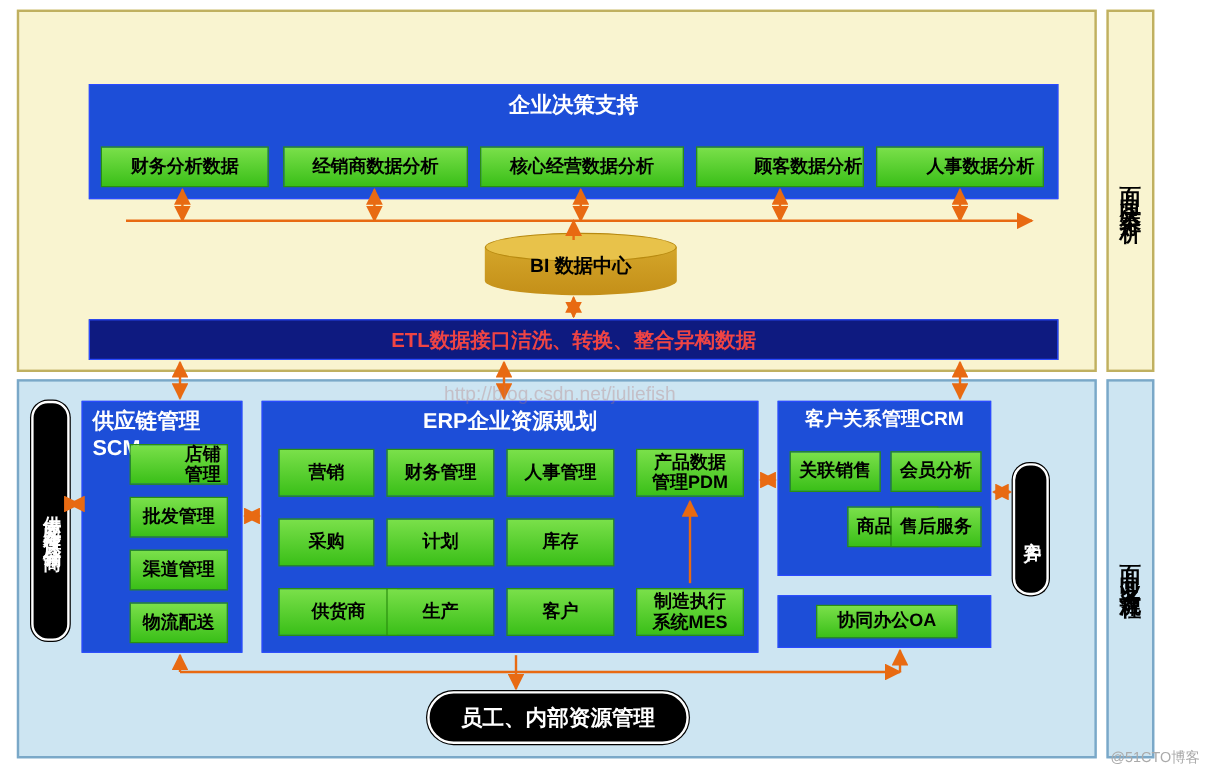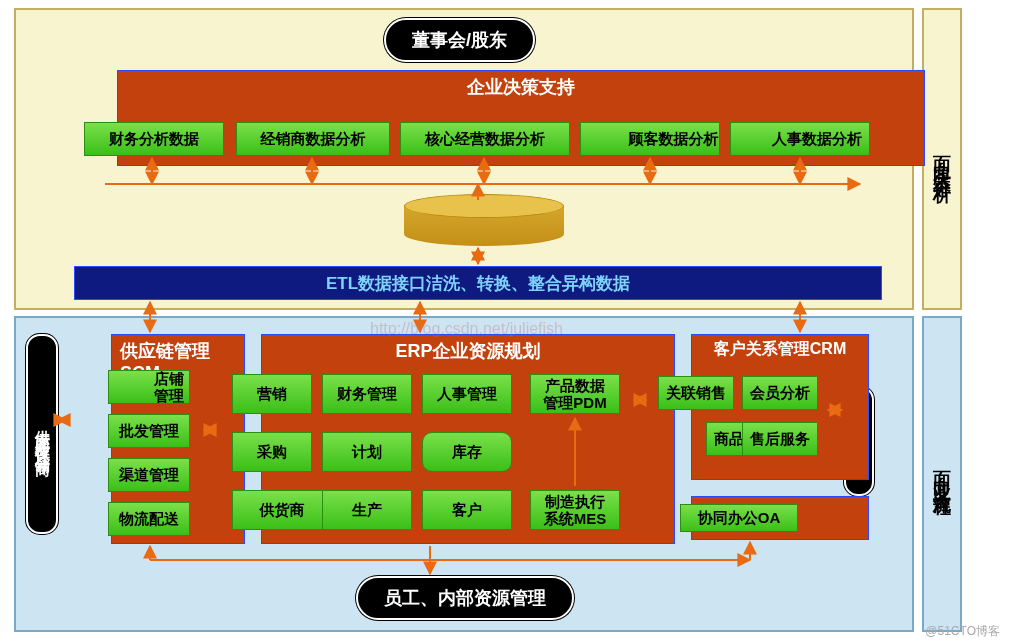--- a/index.html
+++ b/index.html
@@ -11,70 +11,70 @@
   .frame-bot { position: absolute; left: 14px; top: 316px; width: 900px; height: 316px; border: 2px solid #7aa8c8; background: #cde5f2; }
   .side-top { position: absolute; left: 922px; top: 8px; width: 40px; height: 302px; border: 2px solid #c0b060; background: #f9f4d0; display: flex; align-items: center; justify-content: center; }
   .side-bot { position: absolute; left: 922px; top: 316px; width: 40px; height: 316px; border: 2px solid #7aa8c8; background: #cde5f2; display: flex; align-items: center; justify-content: center; }
   .vtext { writing-mode: vertical-rl; font-size: 18px; font-weight: bold; letter-spacing: 6px; color: #000; }
   .credit { position: absolute; right: 10px; bottom: 4px; color: #aaa; font-size: 12px; }
   
   
   .pill { position: absolute; background: #000; color: #fff; border: 2px solid #fff; border-radius: 22px; padding: 8px 26px; font-size: 18px; font-weight: bold; box-shadow: 0 0 0 1px #000; }
   
   
-  .panel { position: absolute; background: #c2410c; border: 1px solid #2a4aff; margin-left: 43px; }
+  .panel { position: absolute; background: #1d4ed8; border: 1px solid #2a4aff; }
   .panel-title { position: absolute; top: 4px; left: 0; width: 100%; text-align: center; color: #fff; font-size: 18px; font-weight: bold; }
   .panel-title.left { text-align: left; padding-left: 8px; }
   
   
   .gn { position: absolute; background: linear-gradient(#7ae04a,#3abf18); border: 1px solid #2a8f10; color: #000; font-size: 15px; font-weight: bold; display: flex; align-items: center; justify-content: center; text-align: center; line-height: 1.15; }
   
   
   .vpill { position: absolute; background: #000; color: #fff; border: 2px solid #fff; border-radius: 14px; box-shadow: 0 0 0 1px #000; display: flex; align-items: center; justify-content: center; }
   .vpill span { writing-mode: vertical-rl; font-size: 15px; font-weight: bold; letter-spacing: 2px; }
   
   
   .cyl-wrap { position: absolute; }
   .cyl-body { width: 160px; height: 40px; background: linear-gradient(#d4a62a,#c48f18); border-radius: 0 0 80px 80px / 0 0 12px 12px; }
   .cyl-top  { width: 160px; height: 24px; background: #e8c24a; border-radius: 50%; border: 1px solid #b88a10; position: absolute; top: -12px; left: 0; }
   .cyl-label { position: absolute; width: 100%; top: 6px; text-align: center; font-weight: bold; font-size: 16px; }
   
   
-  .etl { position: absolute; background: #0e1a80; color: #7dd3fc; font-weight: bold; font-size: 17px; display: flex; align-items: center; justify-content: center; border: 1px solid #2a4aff; }
+  .etl { position: absolute; background: #0e1a80; color: #ef4444; font-weight: bold; font-size: 17px; display: flex; align-items: center; justify-content: center; border: 1px solid #2a4aff; }
   
   svg.arrows { position: absolute; left: 0; top: 0; pointer-events: none; }
   .watermark { position: absolute; color: rgba(180,120,120,0.35); font-size: 16px; }
 </style>
 </head>
 <body>
 
 <div class="canvas">
   <div class="frame-top"></div>
   <div class="frame-bot"></div>
   <div class="side-top">
       <div class="vtext">面向决策分析</div>
     </div>
   <div class="side-bot">
       <div class="vtext">面向业务流程</div>
     </div>
 
-  <div class="pill" style="left:384px; top:18px;"><span>董事会/股东</span></div>
 
   <div class="panel" style="left:74px; top:70px; width:808px; height:96px;">
     <div class="panel-title">企业决策支持</div>
   </div>
   <div class="gn" style="left:84px; top:122px; width:140px; height:34px;">财务分析数据</div>
   <div class="gn" style="left:236px; top:122px; width:154px; height:34px;">经销商数据分析</div>
   <div class="gn" style="left:400px; top:122px; width:170px; height:34px;">核心经营数据分析</div>
   <div class="gn" style="left:580px; top:122px; width:140px; height:34px;padding-left:47px;">顾客数据分析</div>
   <div class="gn" style="left:730px; top:122px; width:140px; height:34px;padding-left:34px;">人事数据分析</div>
 
   <div class="cyl-wrap" style="left:404px; top:206px;">
     <div class="cyl-top"></div>
       <div class="cyl-body"></div>
+    <div class="cyl-label">BI 数据中心</div>
   </div>
 
   <div class="etl" style="left:74px; top:266px; width:808px; height:34px;">
       <span>ETL数据接口洁洗、转换、整合异构数据</span>
     </div>
 
   <div class="vpill" style="left:26px; top:334px; width:32px; height:200px;">
       <span>供应商 合作伙伴 分销商</span>
     </div>
 
@@ -91,21 +91,21 @@
   <div class="gn" style="left:108px; top:502px; width:82px; height:34px;">物流配送</div>
 
   <div class="panel" style="left:218px; top:334px; width:414px; height:210px;">
     <div class="panel-title">ERP企业资源规划</div>
   </div>
   <div class="gn" style="left:232px; top:374px; width:80px; height:40px;">营销</div>
   <div class="gn" style="left:322px; top:374px; width:90px; height:40px;">财务管理</div>
   <div class="gn" style="left:422px; top:374px; width:90px; height:40px;">人事管理</div>
   <div class="gn" style="left:232px; top:432px; width:80px; height:40px;">采购</div>
   <div class="gn" style="left:322px; top:432px; width:90px; height:40px;">计划</div>
-  <div class="gn" style="left:422px; top:432px; width:90px; height:40px;border-radius:10px;">库存</div>
+  <div class="gn" style="left:422px; top:432px; width:90px; height:40px;">库存</div>
   <div class="gn" style="left:232px; top:490px; width:100px; height:40px;">供货商</div>
   <div class="gn" style="left:322px; top:490px; width:90px; height:40px;">生产</div>
   <div class="gn" style="left:422px; top:490px; width:90px; height:40px;">客户</div>
   <div class="gn" style="left:530px; top:374px; width:90px; height:40px; white-space:pre-line;">产品数据
 管理PDM</div>
   <div class="gn" style="left:530px; top:490px; width:90px; height:40px; white-space:pre-line;">制造执行
 系统MES</div>
 
   <div class="panel" style="left:648px; top:334px; width:178px; height:146px;">
     <div class="panel-title" style="font-size:16px;">客户关系管理CRM</div>

